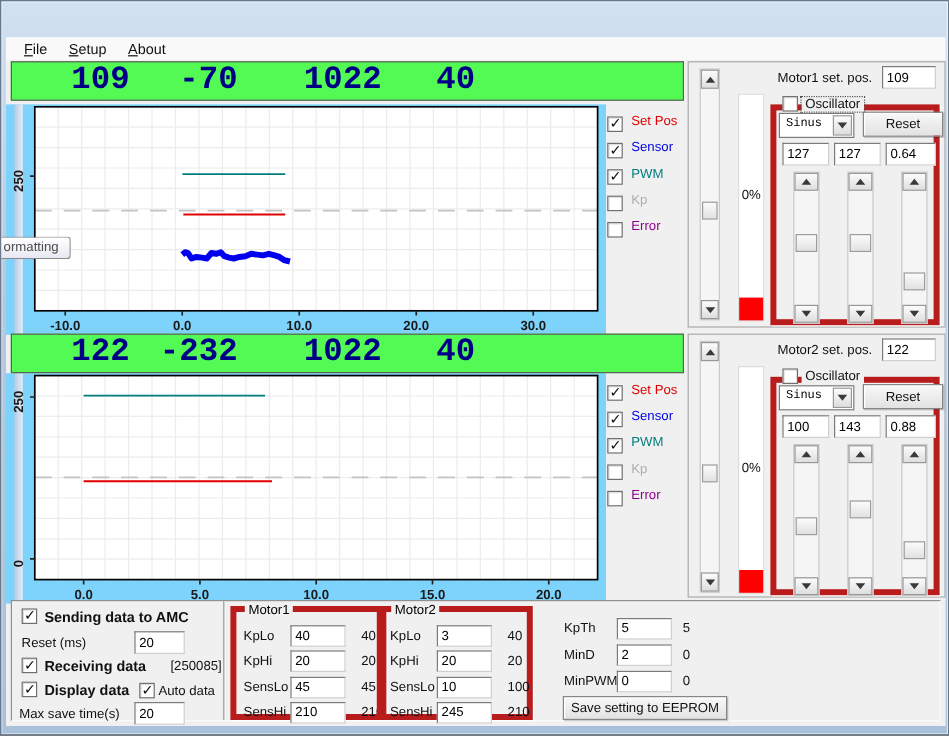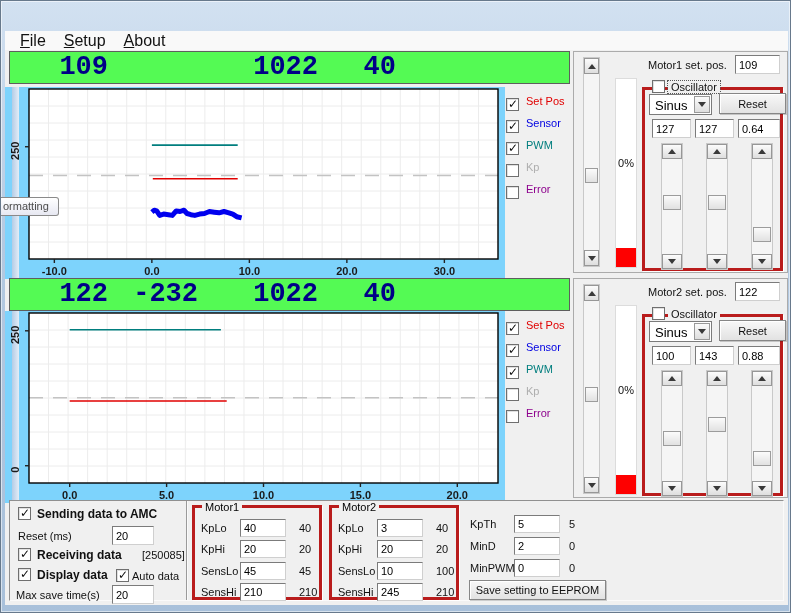--- a/index.html
+++ b/index.html
@@ -11,21 +11,21 @@
   .app-icon { position:absolute; left:29px; top:6px; width:17px; height:17px; }
   .title-text { position:absolute; left:52px; top:8px; font-size:12px; color:#151515; white-space:nowrap; }
   .winbtns { position:absolute; right:9px; top:6px; display:flex; }
   .winbtn { width:31px; height:20px; margin-left:3px; position:relative; border:1px solid #70828f; border-radius:2px;
     background:linear-gradient(#fdfeff,#dce8f3 45%,#c3d5e8); box-shadow:inset 0 0 0 1px rgba(255,255,255,.7); }
   .winbtn.close { width:38px; border-color:#7e3123; color:#fff; font-size:12px; font-weight:bold; text-align:center; line-height:18px;
     background:linear-gradient(#f2ac96,#dd7251 45%,#c84f31); font-family:"DejaVu Sans",sans-serif; }
   .min-glyph { position:absolute; left:9px; bottom:5px; width:11px; height:3px; background:#2f3f4f; }
   .max-glyph { position:absolute; left:10px; top:5px; width:11px; height:9px; border:1px solid #2f3f4f; border-top-width:3px; background:transparent; }
   .menubar { position:absolute; left:4px; top:30px; width:783px; height:19px; background:#f9f9f9; display:flex; align-items:center; padding-left:6px; }
-  .menu-item { display:inline-block; font-size:16px; color:#111; padding:2px 9px; }
+  .menu-item { display:inline-block; font-size:12px; color:#111; padding:2px 9px; }
   .menu-item::first-letter { text-decoration:underline; }
   .client { position:absolute; left:4px; top:49px; width:783px; height:555px; background:#f0f0f0; }
 
   .greenbar { position:absolute; left:4px; width:561px; height:33px; background:#54fa54; border:1px solid #5e5e5e; z-index:3; }
   .gnum { position:absolute; top:0; line-height:31px; font-family:"Liberation Mono",monospace; font-weight:bold; font-size:27px; color:#000087; text-align:right; }
 
   .chartbox { position:absolute; left:0; width:500px; height:192px; background:#7dd3fc; z-index:1; }
   .chartstrip { position:absolute; left:7px; top:0; width:7px; height:100%; background:linear-gradient(to right,#b4cce5,#e3edf7); }
   svg.chart { position:absolute; left:0; top:0; }
 
@@ -52,24 +52,24 @@
   .meter-red { position:absolute; left:0; right:0; bottom:0; height:19px; background:#fe0000; }
   .meter-label { position:absolute; width:100%; text-align:center; top:78px; font-size:11px; color:#111; }
 
   .lbl { position:absolute; font-size:11px; color:#111; white-space:nowrap; }
   .lbl.bold { font-weight:bold; font-size:12px; }
   .field { position:absolute; height:19px; background:#fff; border:1px solid; border-color:#7b7b7b #cfcfcf #cfcfcf #7b7b7b;
     font-size:11px; padding:1px 3px; outline:none; }
   .btn { position:absolute; background:linear-gradient(#f8f8f8,#e2e2e2); border:1px solid #868686;
     box-shadow:inset 1px 1px 0 #fff,1px 1px 0 rgba(0,0,0,.18); font-size:11px; text-align:center; color:#111; }
   .combo { position:absolute; height:21px; background:#fff; border:1px solid #7b7b7b; }
-  .combo-text { position:absolute; left:5px; top:3px; font-size:13px; }
+  .combo-text { position:absolute; left:5px; top:3px; font-size:10px;font-family:Liberation Mono, monospace; }
   .combo-btn { position:absolute; right:1px; top:1px; bottom:1px; width:16px; background:linear-gradient(#fbfbfb,#dedede);
     border:1px solid #999; display:flex; align-items:center; justify-content:center; }
-  .grp { position:absolute; border:3px solid #b91c1c; box-shadow:1px 1px 0 #ffffff; }
+  .grp { position:absolute; border:5px solid #b91c1c; box-shadow:1px 1px 0 #ffffff; }
   .grp-title { position:absolute; top:-7px; left:7px; background:#f0f0f0; padding:0 3px; font-size:11px; white-space:nowrap; }
   .osc-label { background:#f0f0f0; padding:0 3px; }
   .focus-dotted { outline:1px dotted #555; }
 
   .bottompanel { position:absolute; left:4px; top:450px; width:775px; height:101px; background:#f0f0f0;
     border:1px solid; border-color:#909090 #fafafa #fafafa #909090; z-index:4; }
   .vdivider { position:absolute; top:0; bottom:0; width:2px; border-left:1px solid #9a9a9a; border-right:1px solid #fafafa; }
   .radio { position:absolute; width:12px; height:12px; border:1px solid #6f6f6f; border-radius:50%; background:#fff;
     box-shadow:inset 1px 1px 1px rgba(0,0,0,.18); }
   .radio.selected::after { content:""; position:absolute; left:3px; top:3px; width:4px; height:4px; border-radius:50%; background:#0d0d0d; }
@@ -85,20 +85,21 @@
   <div class="menubar">
     <span class="menu-item">File</span>
     <span class="menu-item">Setup</span>
     <span class="menu-item">About</span>
   </div>
 
   <div class="client">
 
     <div class="greenbar" style="top:1px">
         <span class="gnum" style="left: 12px; width: 86px;">109</span>
+        <span class="gnum" style="left: 102px; width: 86px;">-70</span>
         <span class="gnum" style="left: 202px; width: 106px;">1022</span>
         <span class="gnum" style="left: 294px; width: 92px;">40</span>
       </div>
 
     <div class="chartbox" style="top:37px">
       <div class="chartstrip"></div>
       <svg class="chart" width="500" height="192">
           <rect x="24" y="2" width="469" height="170" fill="#ffffff"></rect>
           <line x1="43.54166666666667" y1="2" x2="43.54166666666667" y2="172" stroke="#ececec" stroke-width="1"></line>
           <line x1="63.083333333333336" y1="2" x2="63.083333333333336" y2="172" stroke="#ececec" stroke-width="1"></line>
@@ -371,21 +372,21 @@
           <span class="lbl" style="left: 6px; top: 35px;">KpHi</span>
           <input class="field" value="20" style="left: 45px; top: 32px; width: 46px; height: 18px;">
           <span class="lbl" style="left: 104px; top: 35px;">20</span>
           <span class="lbl" style="left: 6px; top: 57px;">SensLo</span>
           <input class="field" value="45" style="left: 45px; top: 54px; width: 46px; height: 18px;">
           <span class="lbl" style="left: 104px; top: 57px;">45</span>
           <span class="lbl" style="left: 6px; top: 78px;">SensHi</span>
           <input class="field" value="210" style="left: 45px; top: 75px; width: 46px; height: 18px;">
           <span class="lbl" style="left: 104px; top: 78px;">210</span>
         </div>
-      <div class="grp" style="left:319px;top:4px;width:130px;height:95px">
+      <div class="grp" style="left:304px;top:4px;width:130px;height:95px">
         <span class="grp-title">Motor2</span>
       <span class="lbl" style="left: 6px; top: 14px;">KpLo</span>
           <input class="field" value="3" style="left: 45px; top: 11px; width: 46px; height: 18px;">
           <span class="lbl" style="left: 104px; top: 14px;">40</span>
           <span class="lbl" style="left: 6px; top: 35px;">KpHi</span>
           <input class="field" value="20" style="left: 45px; top: 32px; width: 46px; height: 18px;">
           <span class="lbl" style="left: 104px; top: 35px;">20</span>
           <span class="lbl" style="left: 6px; top: 57px;">SensLo</span>
           <input class="field" value="10" style="left: 45px; top: 54px; width: 46px; height: 18px;">
           <span class="lbl" style="left: 104px; top: 57px;">100</span>

